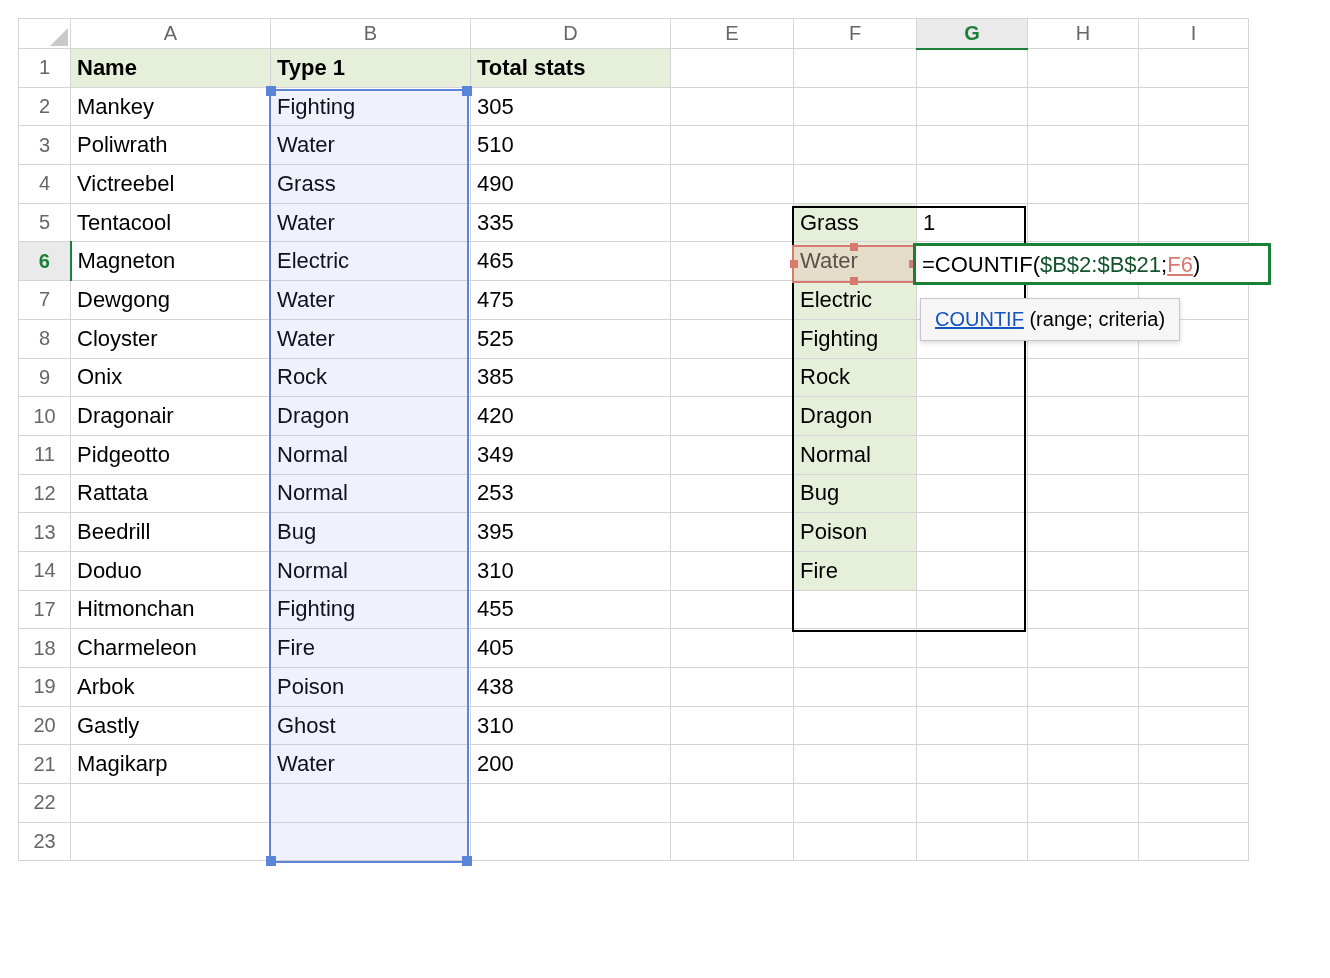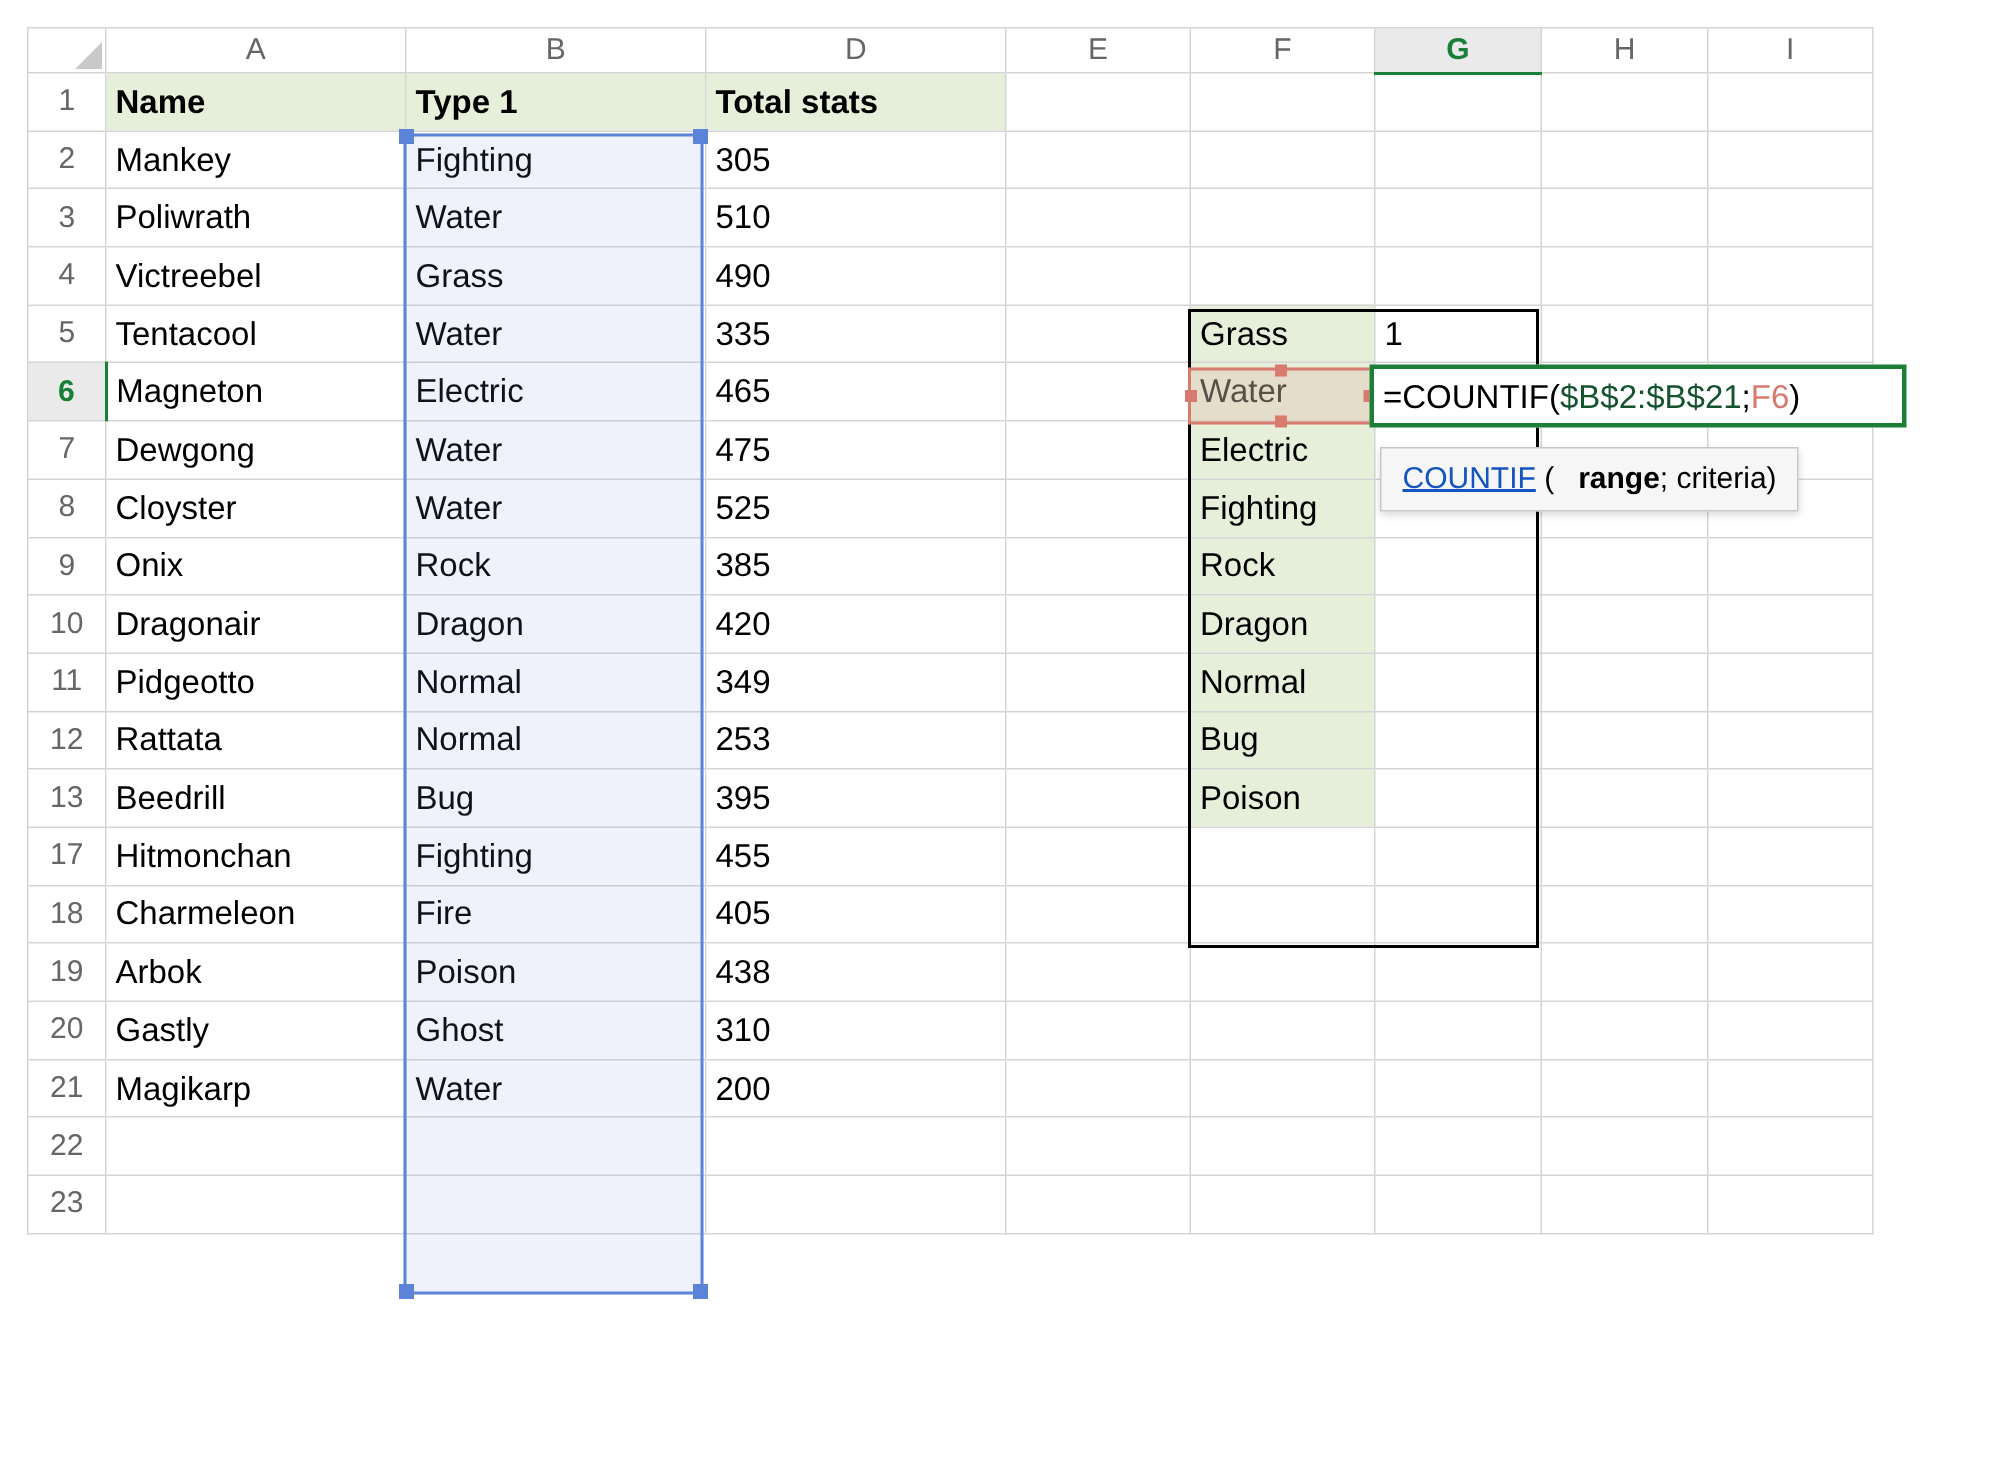--- a/index.html
+++ b/index.html
@@ -125,36 +125,36 @@
       border: 3px solid #1a7f37;
       background: #fff;
       padding: 4px 6px;
       font-size: 22px;
       line-height: 30px;
       pointer-events: auto;
     }
     .formula-edit .eq { color:#000; }
     .formula-edit .fn { color:#000; }
     .formula-edit .range-ref { color:#14532d; }
-    .formula-edit .crit-ref { color:#d77a6f; }
+    .formula-edit .crit-ref { color:#d77a6f;text-decoration:underline; }
 
     
     .fn-tooltip {
       position: absolute;
       left: 920px;
       top: 298px;
       padding: 9px 14px;
       background: #f6f6f6;
       border: 1px solid #c8c8c8;
       box-shadow: 0 2px 5px rgba(0,0,0,0.15);
       font-size: 20px;
       pointer-events: auto;
     }
     .fn-tooltip a { color:#1455c0; text-decoration: underline; font-weight:normal;}
-    .fn-tooltip .bold { font-weight:bold;margin-left:16px; }
+    .fn-tooltip .bold { font-weight:normal; }
   </style>
 </head>
 <body>
 
 <table class="sheet">
   <colgroup>
     <col class="col-width-rowhdr">
     <col class="col-width-A">
       <col class="col-width-B">
       <col class="col-width-D">
@@ -319,20 +319,31 @@
         <td>Beedrill</td>
         <td>Bug</td>
         <td class="num">395</td>
         <td></td>
         <td class="greenfill">Poison</td>
         <td></td>
         <td></td>
         <td></td>
       </tr>
       <tr>
+        <th class="row-head">14</th>
+        <td>Doduo</td>
+        <td>Normal</td>
+        <td class="num">310</td>
+        <td></td>
+        <td class="greenfill">Fire</td>
+        <td></td>
+        <td></td>
+        <td></td>
+      </tr>
+      <tr>
         <th class="row-head">17</th>
         <td>Hitmonchan</td>
         <td>Fighting</td>
         <td class="num">455</td>
         <td></td>
         <td></td>
         <td></td>
         <td></td>
         <td></td>
       </tr>

